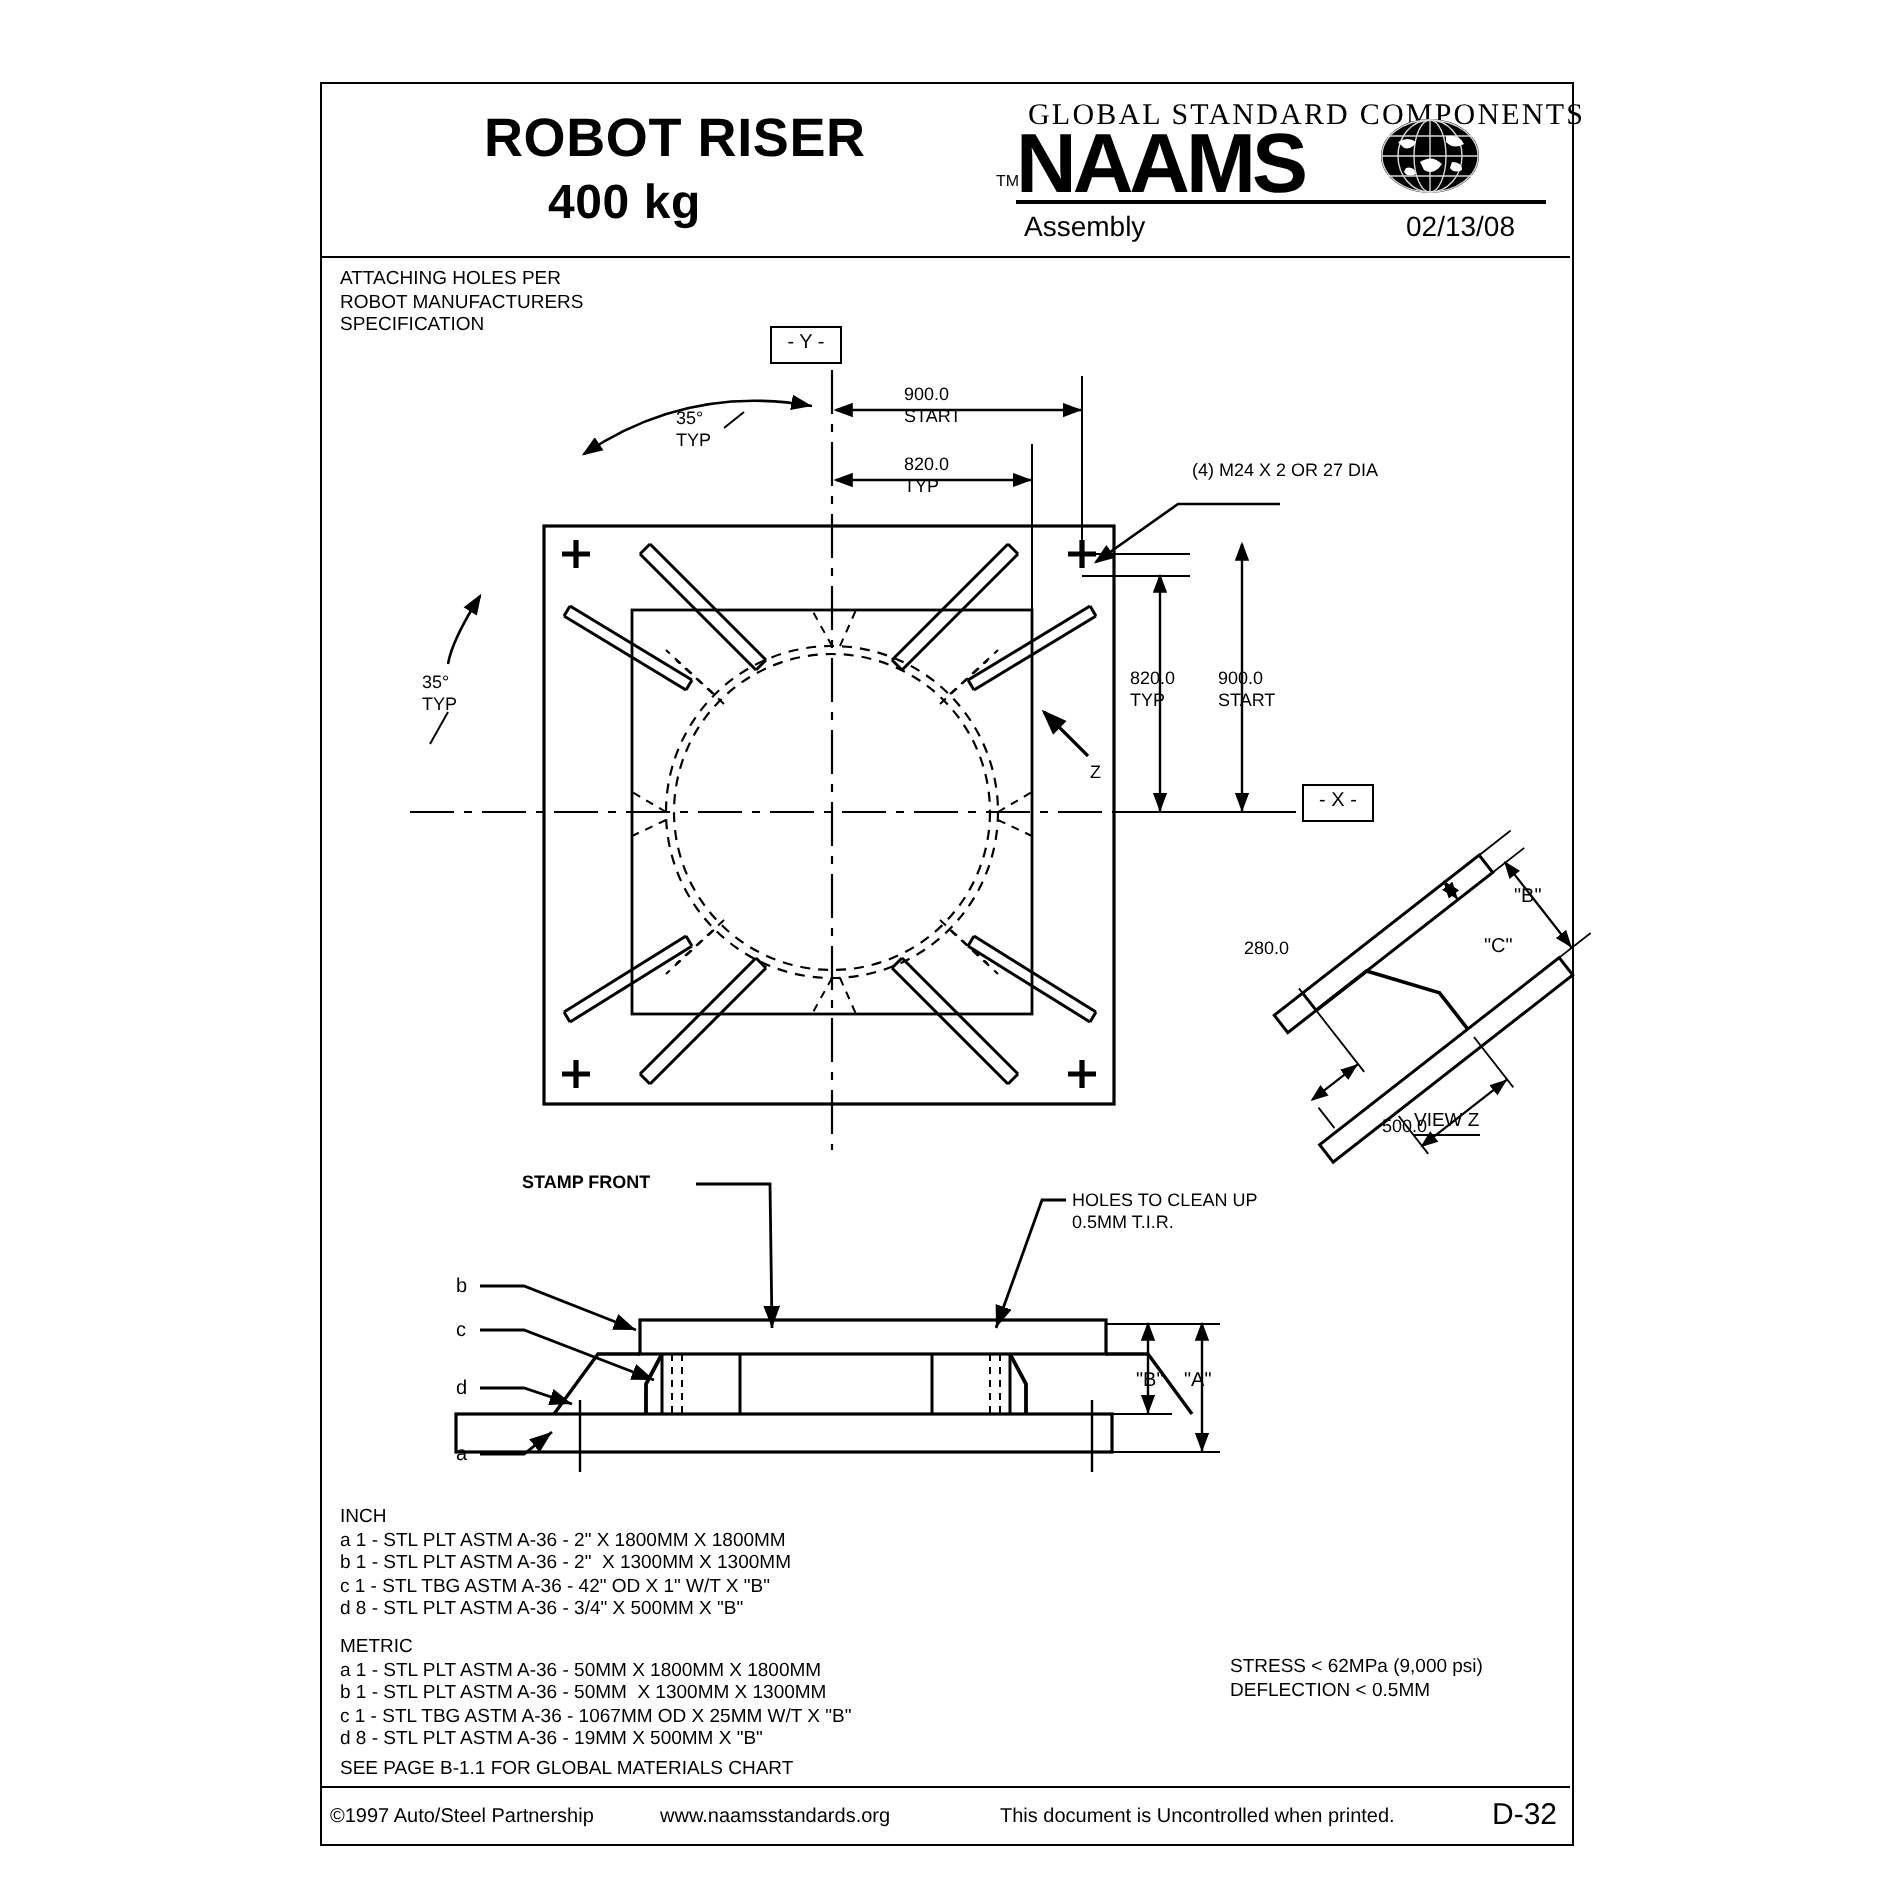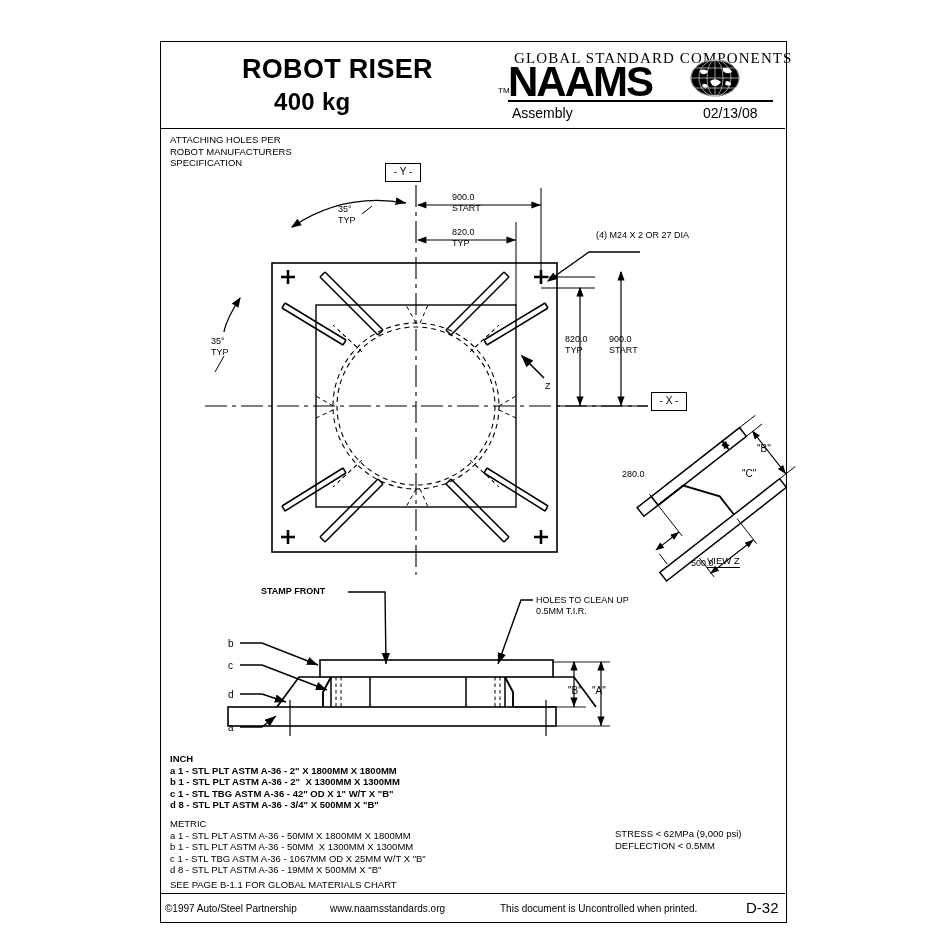--- a/index.html
+++ b/index.html
@@ -14,21 +14,21 @@
   #doc-weight{left:274px;top:88px;font-size:24px;}
   #gsc{position:absolute;left:514px;top:50px;font-size:15px;letter-spacing:1.1px;font-family:"Liberation Serif",serif;}
   #naams-wordmark{position:absolute;left:508px;top:58px;font-size:42px;font-weight:bold;letter-spacing:-2px;font-family:Liberation Sans, sans-serif;}
   #tm{position:absolute;left:498px;top:86px;font-size:8px;}
   #globe{position:absolute;left:690px;top:59px;width:50px;height:38px;}
   #logo-rule{position:absolute;left:508px;top:100px;width:265px;height:2.4px;background:#000;}
   #assembly{position:absolute;left:512px;top:105px;font-size:14px;}
   #revdate{position:absolute;left:703px;top:105px;font-size:14px;}
   .note{position:absolute;font-size:9.5px;line-height:11.5px;white-space:pre;}
   #note-attach{left:170px;top:134px;}
-  #bom-inch{left:170px;top:753px;font-weight:bold;}
+  #bom-inch{left:170px;top:753px;}
   #bom-metric{left:170px;top:818px;}
   #see-page{left:170px;top:879px;}
   #test-loads{left:615px;top:799px;}
   #stress{left:615px;top:828px;}
   .flabel{position:absolute;font-size:10px;}
   #f-copy{left:165px;top:903px;}
   #f-url{left:330px;top:903px;}
   #f-uncontrolled{left:500px;top:903px;}
   #f-page{left:746px;top:899px;font-size:15px;}
   .dlabel{position:absolute;font-size:9px;line-height:10.5px;white-space:pre;}

